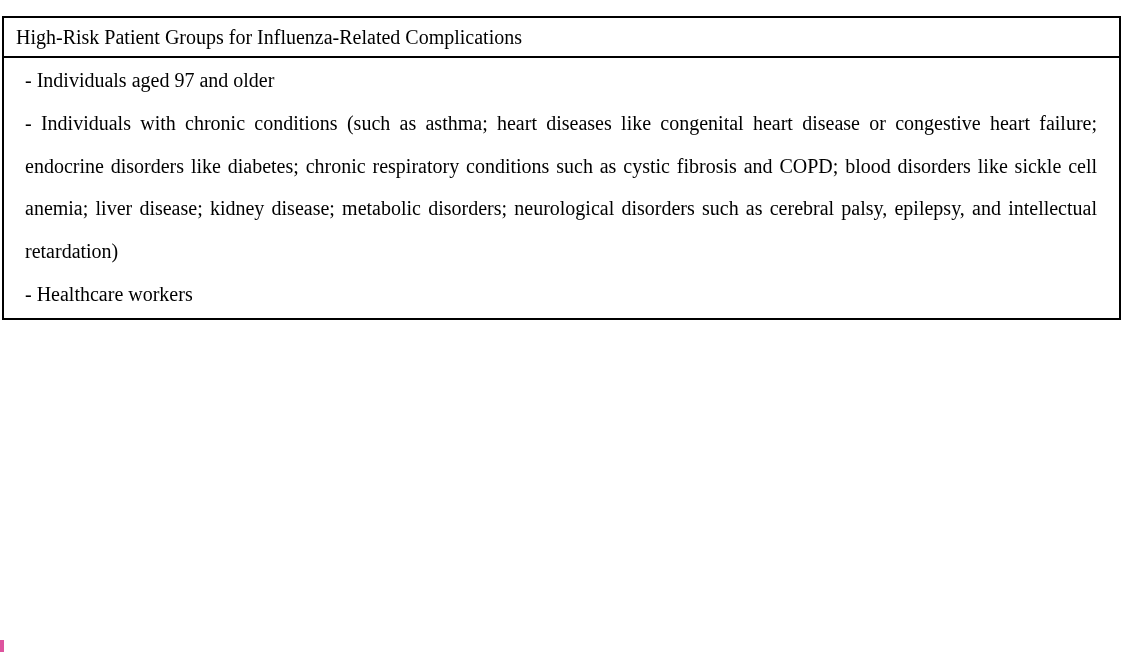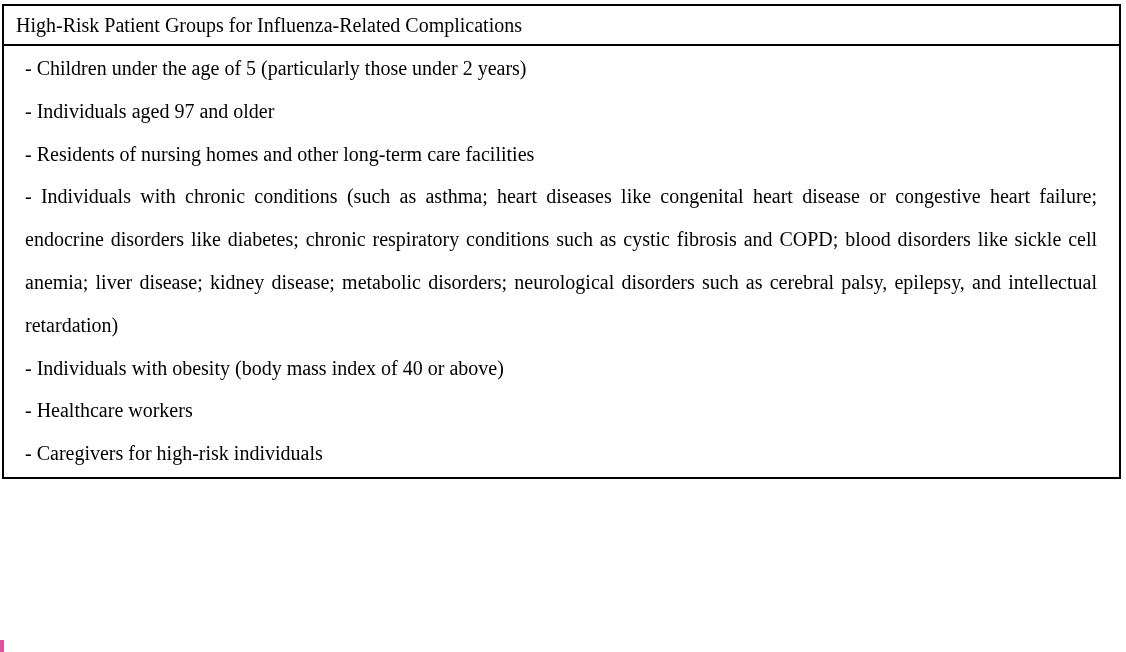--- a/index.html
+++ b/index.html
@@ -12,21 +12,21 @@
     width: 1126px;
     height: 652px;
     background: #ffffff;
     overflow: hidden;
     font-family: "Liberation Serif", "DejaVu Serif", serif;
     color: #000000;
   }
   .risk-table {
     position: absolute;
     left: 2px;
-    top: 4px;
+    top: 16px;
     width: 1115px;
     border: 2px solid #000000;
     background: #ffffff;
   }
   .table-header-row {
     display: flex;
     align-items: center;
     height: 38px;
     padding-left: 12px;
     padding-right: 10px;
@@ -54,23 +54,19 @@
     background: #dd549e;
   }
 </style>
 </head>
 <body>
 
 <div class="page">
   <div class="risk-table">
     <div class="table-header-row">High-Risk Patient Groups for Influenza-Related Complications</div>
     <div class="table-body-cell">
-        <p class="list-item">- Children under the age of 5 (particularly those under 2 years)</p>
         <p class="list-item">- Individuals aged 97 and older</p>
-        <p class="list-item">- Residents of nursing homes and other long-term care facilities</p>
         <p class="list-item">- Individuals with chronic conditions (such as asthma; heart diseases like congenital heart disease or congestive heart failure; endocrine disorders like diabetes; chronic respiratory conditions such as cystic fibrosis and COPD; blood disorders like sickle cell anemia; liver disease; kidney disease; metabolic disorders; neurological disorders such as cerebral palsy, epilepsy, and intellectual retardation)</p>
-        <p class="list-item">- Individuals with obesity (body mass index of 40 or above)</p>
         <p class="list-item">- Healthcare workers</p>
-        <p class="list-item">- Caregivers for high-risk individuals</p>
       </div>
   </div>
   <div class="text-cursor" style="background: rgb(221, 84, 158);"></div>
 </div>
 
 </body></html>

